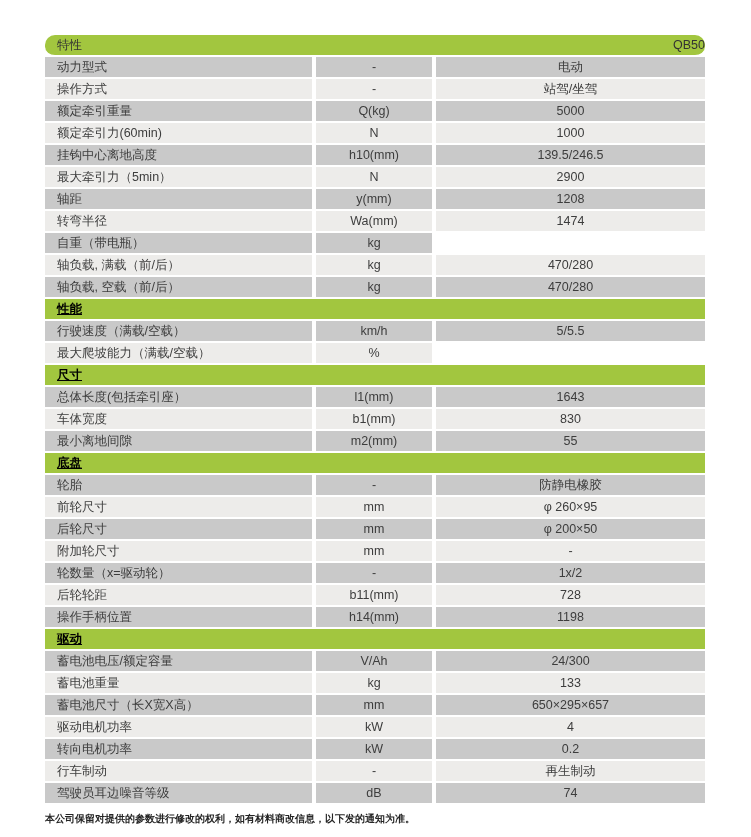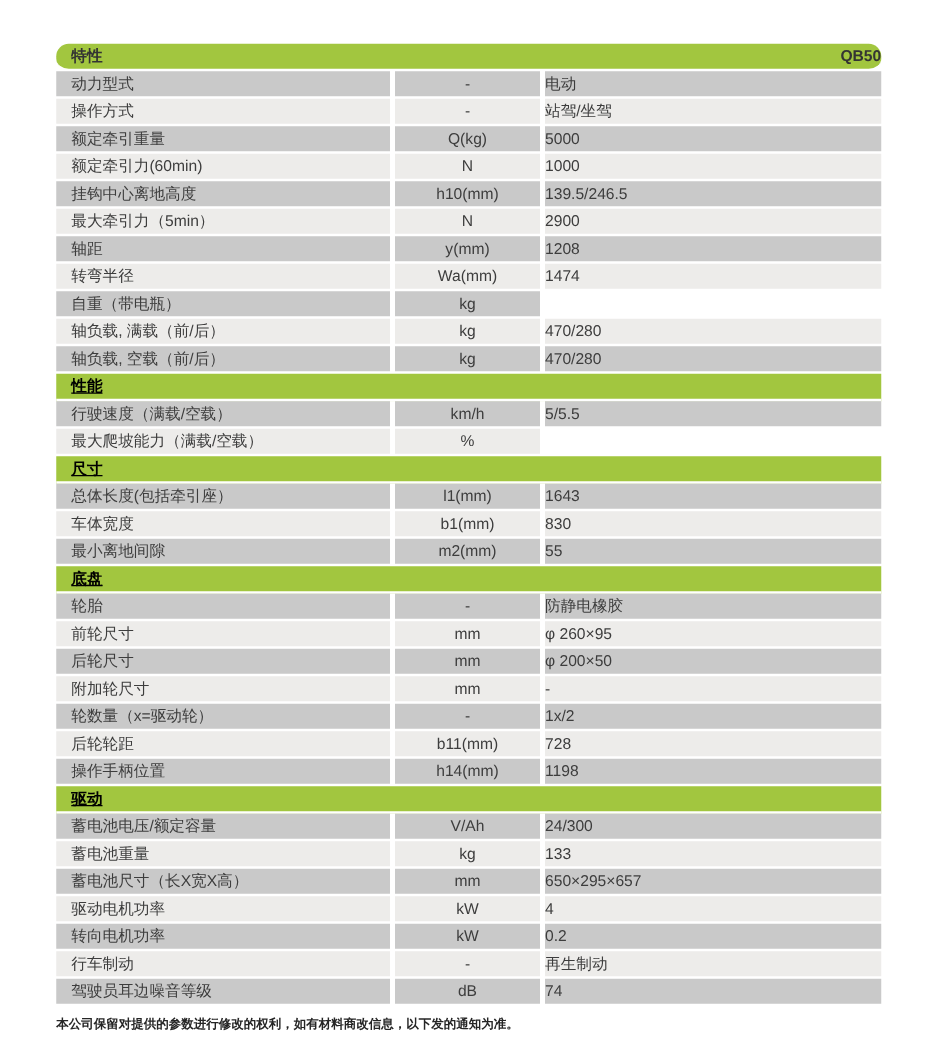--- a/index.html
+++ b/index.html
@@ -24,21 +24,21 @@
   .row {
     display: flex;
     height: 20px;
     border-bottom: 2px solid #ffffff;
     font-size: 12.5px;
     line-height: 20px;
     color: #3d3d3d;
   }
   .header-row {
     background: #a2c63f;
-    font-weight: bold;
+    font-weight: normal;
     color: #333333;
     border-radius: 10px;
   }
   .h-feature {
     flex: 1;
     padding-left: 12px;
   }
   .h-model {
     width: 269px;
     text-align: right;
@@ -66,20 +66,21 @@
   .cell-label {
     width: 255px;
     padding-left: 12px;
   }
   .cell-unit {
     width: 116px;
     text-align: center;
   }
   .cell-value {
     flex: 1;
+    text-align: center;
   }
   .gutter {
     width: 4px;
     background: #ffffff;
   }
   .footer-note {
     position: absolute;
     left: 45px;
     top: 812px;
     width: 660px;

